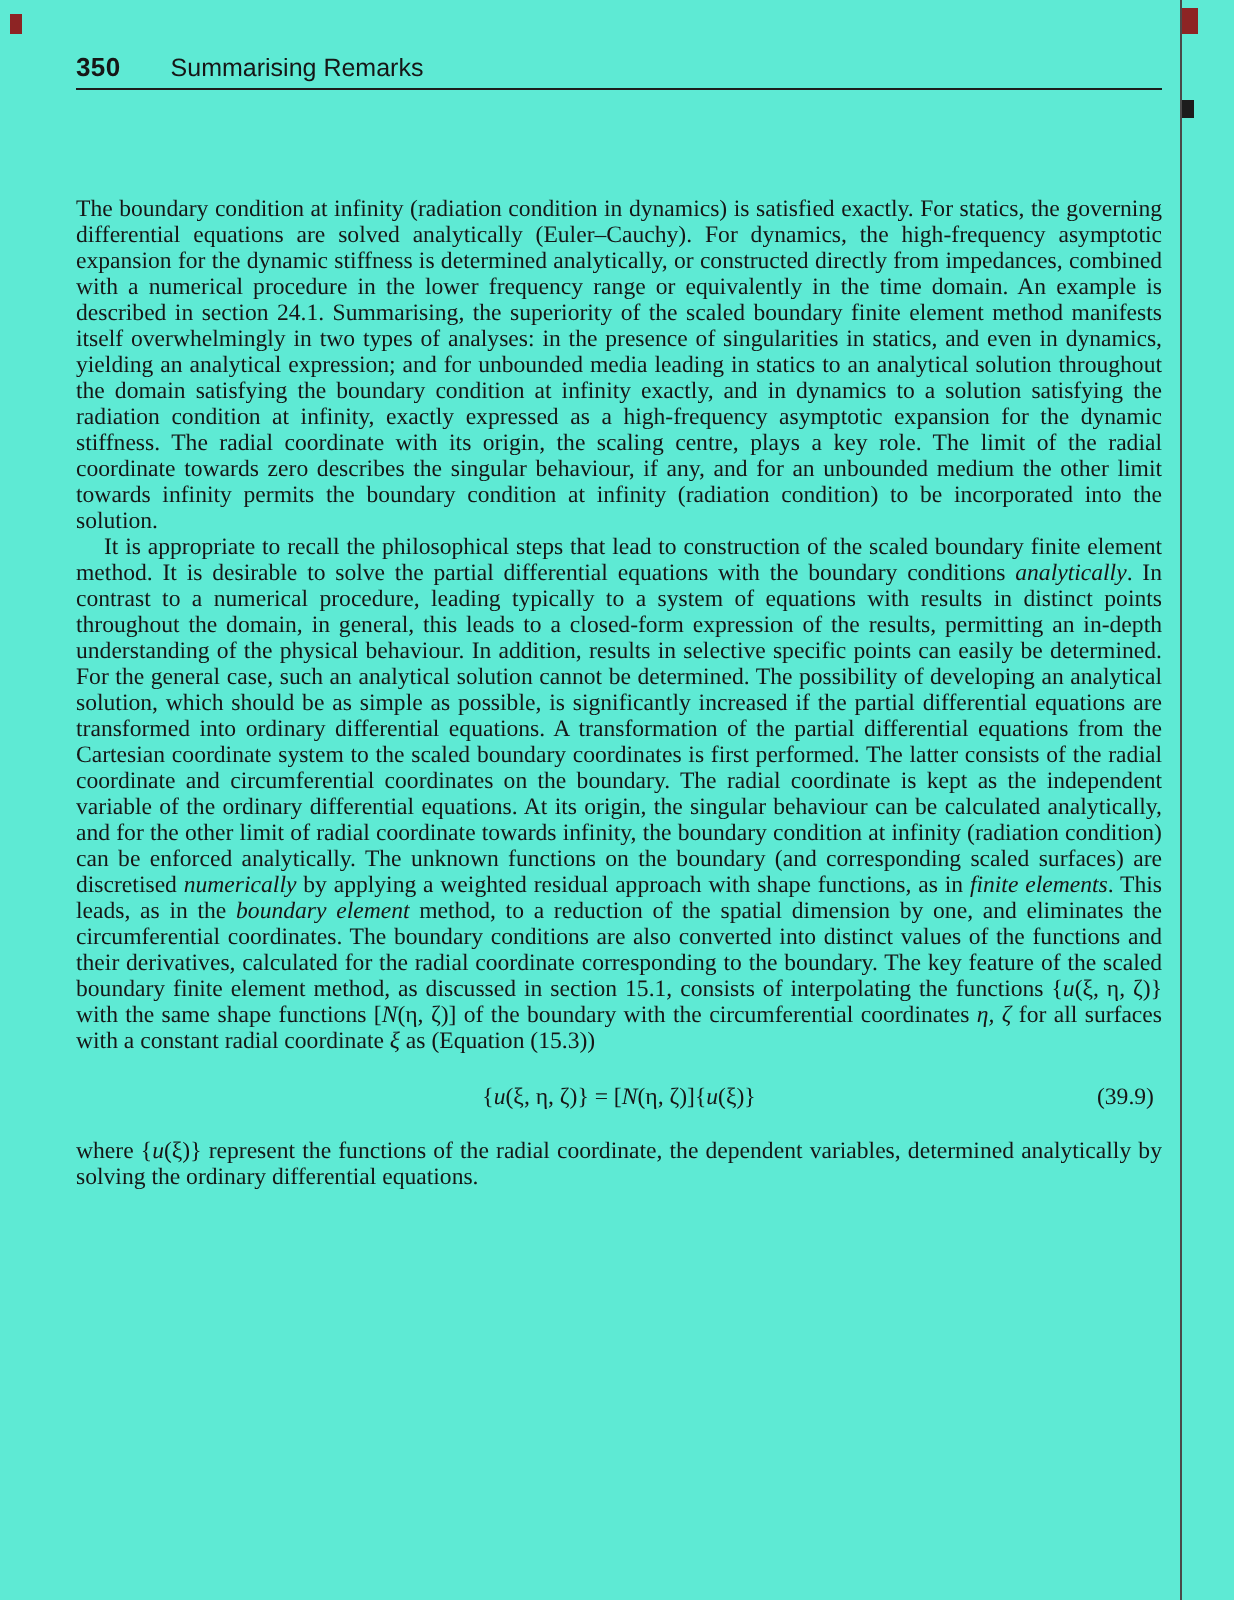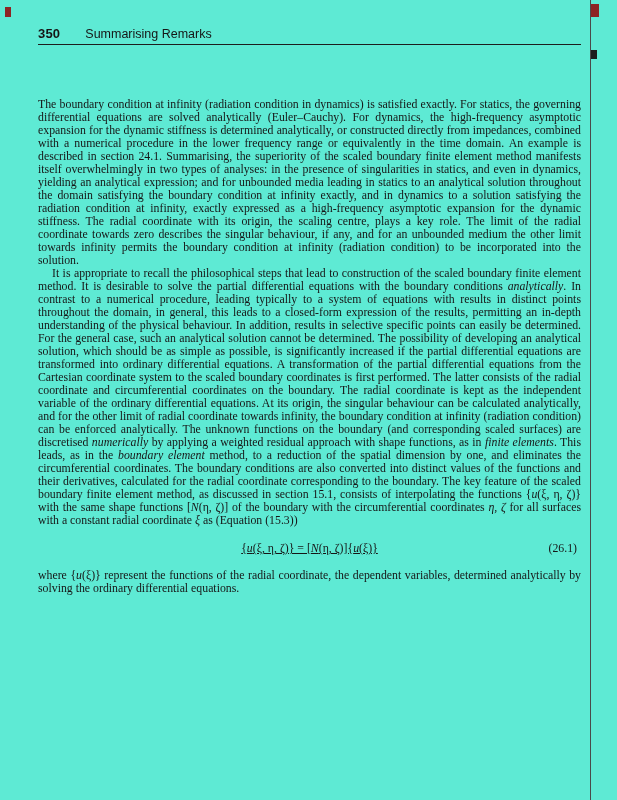--- a/index.html
+++ b/index.html
@@ -53,21 +53,20 @@
     text-align: justify;
     margin-top: 28px;
   }
   .para { margin: 0; }
   .para.indent { text-indent: 14px; }
   .equation-row {
     position: relative;
     margin: 15px 0 14px 0;
     text-align: center;
     font-size: 11.8px;
-    text-decoration: underline;
   }
   .eq-num { position: absolute; right: 4px; top: 0; }
 </style>
 </head>
 <body>
 
 <div class="scan-page">
 
   <div class="mark mark-tl"></div>
   <div class="edge-line"></div>
@@ -78,18 +77,18 @@
     <span class="pagenum">350</span>
     <span class="head-title">Summarising Remarks</span>
   </header>
   <div class="header-rule"></div>
 
   <main class="text-block">
     <p class="para">The boundary condition at infinity (radiation condition in dynamics) is satisfied exactly. For statics, the governing differential equations are solved analytically (Euler–Cauchy). For dynamics, the high-frequency asymptotic expansion for the dynamic stiffness is determined analytically, or constructed directly from impedances, combined with a numerical procedure in the lower frequency range or equivalently in the time domain. An example is described in section 24.1. Summarising, the superiority of the scaled boundary finite element method manifests itself overwhelmingly in two types of analyses: in the presence of singularities in statics, and even in dynamics, yielding an analytical expression; and for unbounded media leading in statics to an analytical solution throughout the domain satisfying the boundary condition at infinity exactly, and in dynamics to a solution satisfying the radiation condition at infinity, exactly expressed as a high-frequency asymptotic expansion for the dynamic stiffness. The radial coordinate with its origin, the scaling centre, plays a key role. The limit of the radial coordinate towards zero describes the singular behaviour, if any, and for an unbounded medium the other limit towards infinity permits the boundary condition at infinity (radiation condition) to be incorporated into the solution.</p>
     <p class="para indent">It is appropriate to recall the philosophical steps that lead to construction of the scaled boundary finite element method. It is desirable to solve the partial differential equations with the boundary conditions <i>analytically</i>. In contrast to a numerical procedure, leading typically to a system of equations with results in distinct points throughout the domain, in general, this leads to a closed-form expression of the results, permitting an in-depth understanding of the physical behaviour. In addition, results in selective specific points can easily be determined. For the general case, such an analytical solution cannot be determined. The possibility of developing an analytical solution, which should be as simple as possible, is significantly increased if the partial differential equations are transformed into ordinary differential equations. A transformation of the partial differential equations from the Cartesian coordinate system to the scaled boundary coordinates is first performed. The latter consists of the radial coordinate and circumferential coordinates on the boundary. The radial coordinate is kept as the independent variable of the ordinary differential equations. At its origin, the singular behaviour can be calculated analytically, and for the other limit of radial coordinate towards infinity, the boundary condition at infinity (radiation condition) can be enforced analytically. The unknown functions on the boundary (and corresponding scaled surfaces) are discretised <i>numerically</i> by applying a weighted residual approach with shape functions, as in <i>finite elements</i>. This leads, as in the <i>boundary element</i> method, to a reduction of the spatial dimension by one, and eliminates the circumferential coordinates. The boundary conditions are also converted into distinct values of the functions and their derivatives, calculated for the radial coordinate corresponding to the boundary. The key feature of the scaled boundary finite element method, as discussed in section 15.1, consists of interpolating the functions {<i>u</i>(ξ, η, ζ)} with the same shape functions [<i>N</i>(η, ζ)] of the boundary with the circumferential coordinates <i>η, ζ</i> for all surfaces with a constant radial coordinate <i>ξ</i> as (Equation (15.3))</p>
     <div class="equation-row">
       <span class="eq-expr">{<i>u</i>(ξ, η, ζ)} = [<i>N</i>(η, ζ)]{<i>u</i>(ξ)}</span>
-      <span class="eq-num">(26.1)</span>
+      <span class="eq-num">(39.9)</span>
     </div>
     <p class="para">where {<i>u</i>(ξ)} represent the functions of the radial coordinate, the dependent variables, determined analytically by solving the ordinary differential equations.</p>
   </main>
 
 </div>
 
 </body></html>

